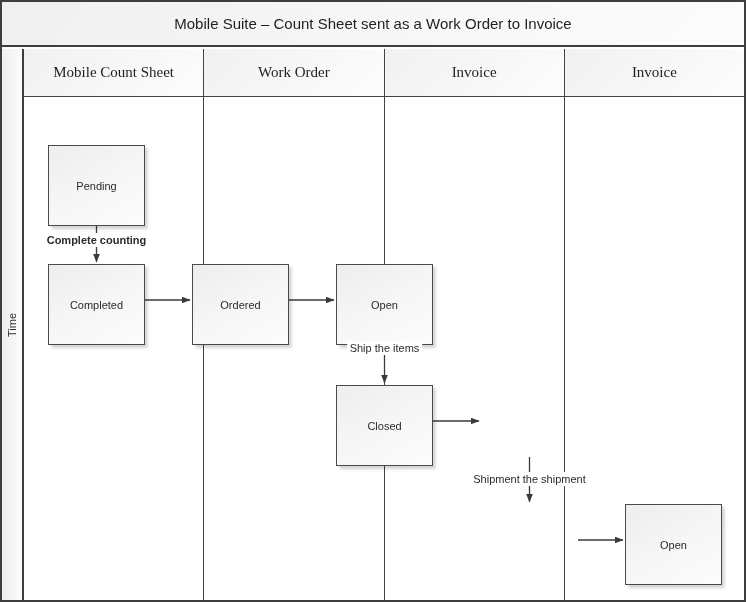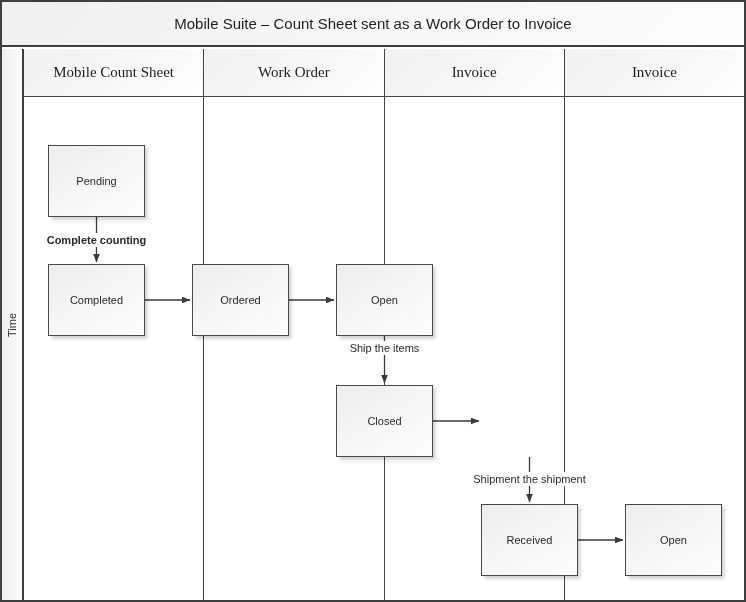--- a/index.html
+++ b/index.html
@@ -84,21 +84,21 @@
   
   svg.connectors {
     position: absolute;
     left: 0; top: 0;
     pointer-events: none;
   }
   
   .node {
     position: absolute;
     width: 97px;
-    height: 72px;
+    height: 81px;
     box-sizing: border-box;
     border: 1.5px solid #4a4a4a;
     background: linear-gradient(150deg, #ededed 0%, #f6f6f6 50%, #fcfcfc 100%);
     box-shadow: 2.5px 3px 3px rgba(0,0,0,0.18);
     display: flex;
     align-items: center;
     justify-content: center;
     font-size: 11px;
     color: #2b2b2b;
     text-align: center;
@@ -160,20 +160,19 @@
     <line x1="431" y1="419" x2="477" y2="419" stroke="#3a3a3a" stroke-width="1.3" marker-end="url(#arrowhead)"></line>
     <line x1="527.5" y1="455" x2="527.5" y2="500" stroke="#3a3a3a" stroke-width="1.3" marker-end="url(#arrowhead)"></line>
     <line x1="576" y1="538" x2="621" y2="538" stroke="#3a3a3a" stroke-width="1.3" marker-end="url(#arrowhead)"></line>
   </svg>
 
   <div class="node" style="left:46px;  top:143px;">Pending</div>
   <div class="node" style="left:46px;  top:262px;">Completed</div>
   <div class="node" style="left:190px; top:262px;">Ordered</div>
   <div class="node" style="left:334px; top:262px;">Open</div>
   <div class="node" style="left:334px; top:383px;">Closed</div>
-  <div class="node" style="left:479px; top:502px;">Received</div>
   <div class="node" style="left:623px; top:502px;">Open</div>
 
   <span class="edge-label" style="left:94.5px;  top:238px;font-weight:bold;">Complete counting</span>
   <span class="edge-label" style="left:382.5px; top:346px;">Ship the items</span>
   <span class="edge-label" style="left:527.5px; top:477px;">Shipment the shipment</span>
 
 </div>
 
 </body></html>

